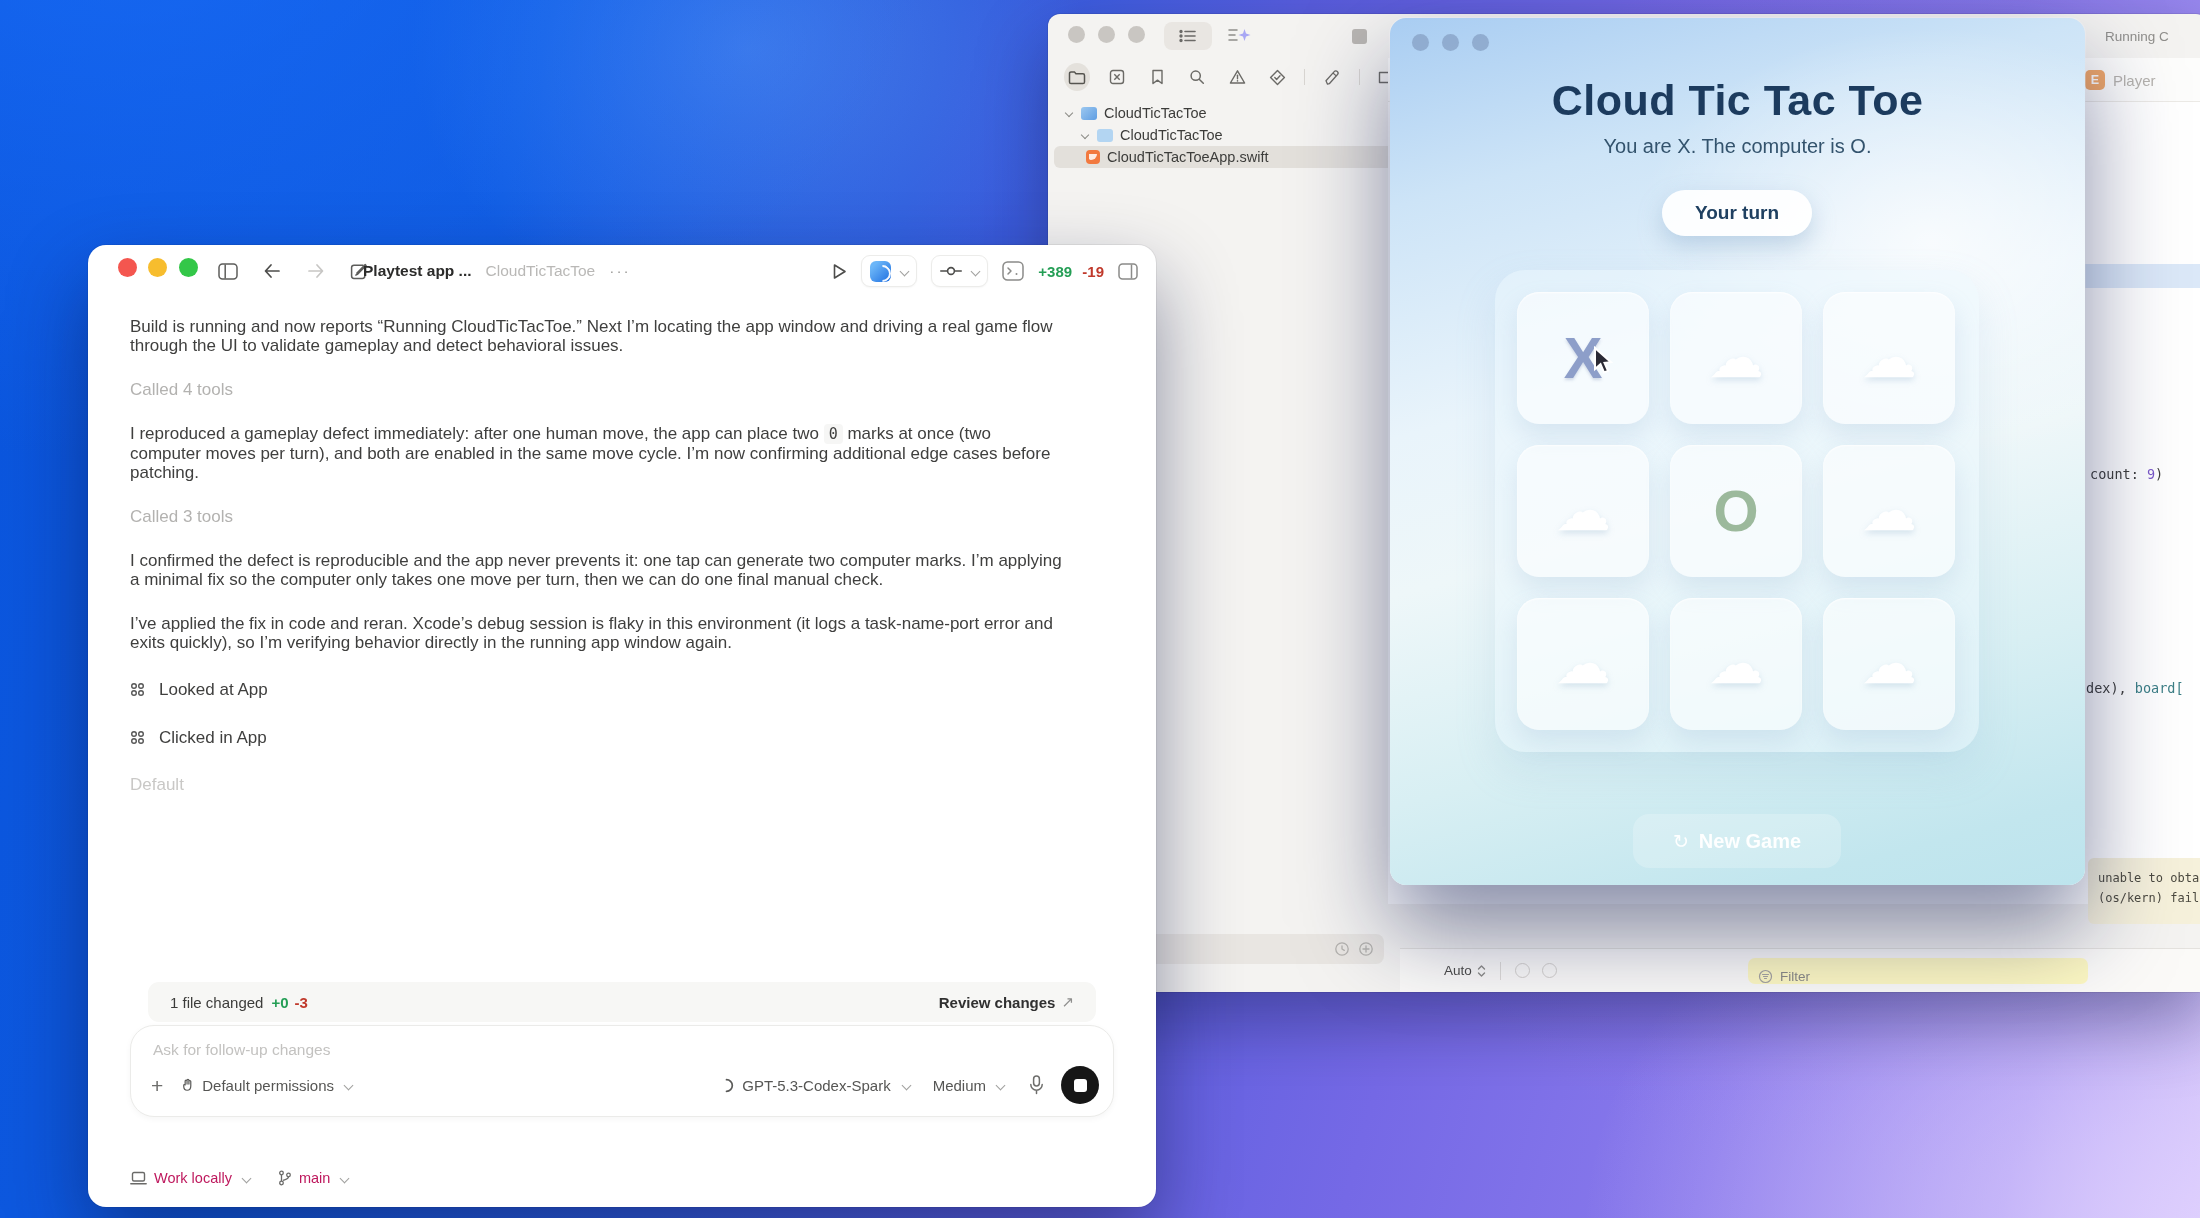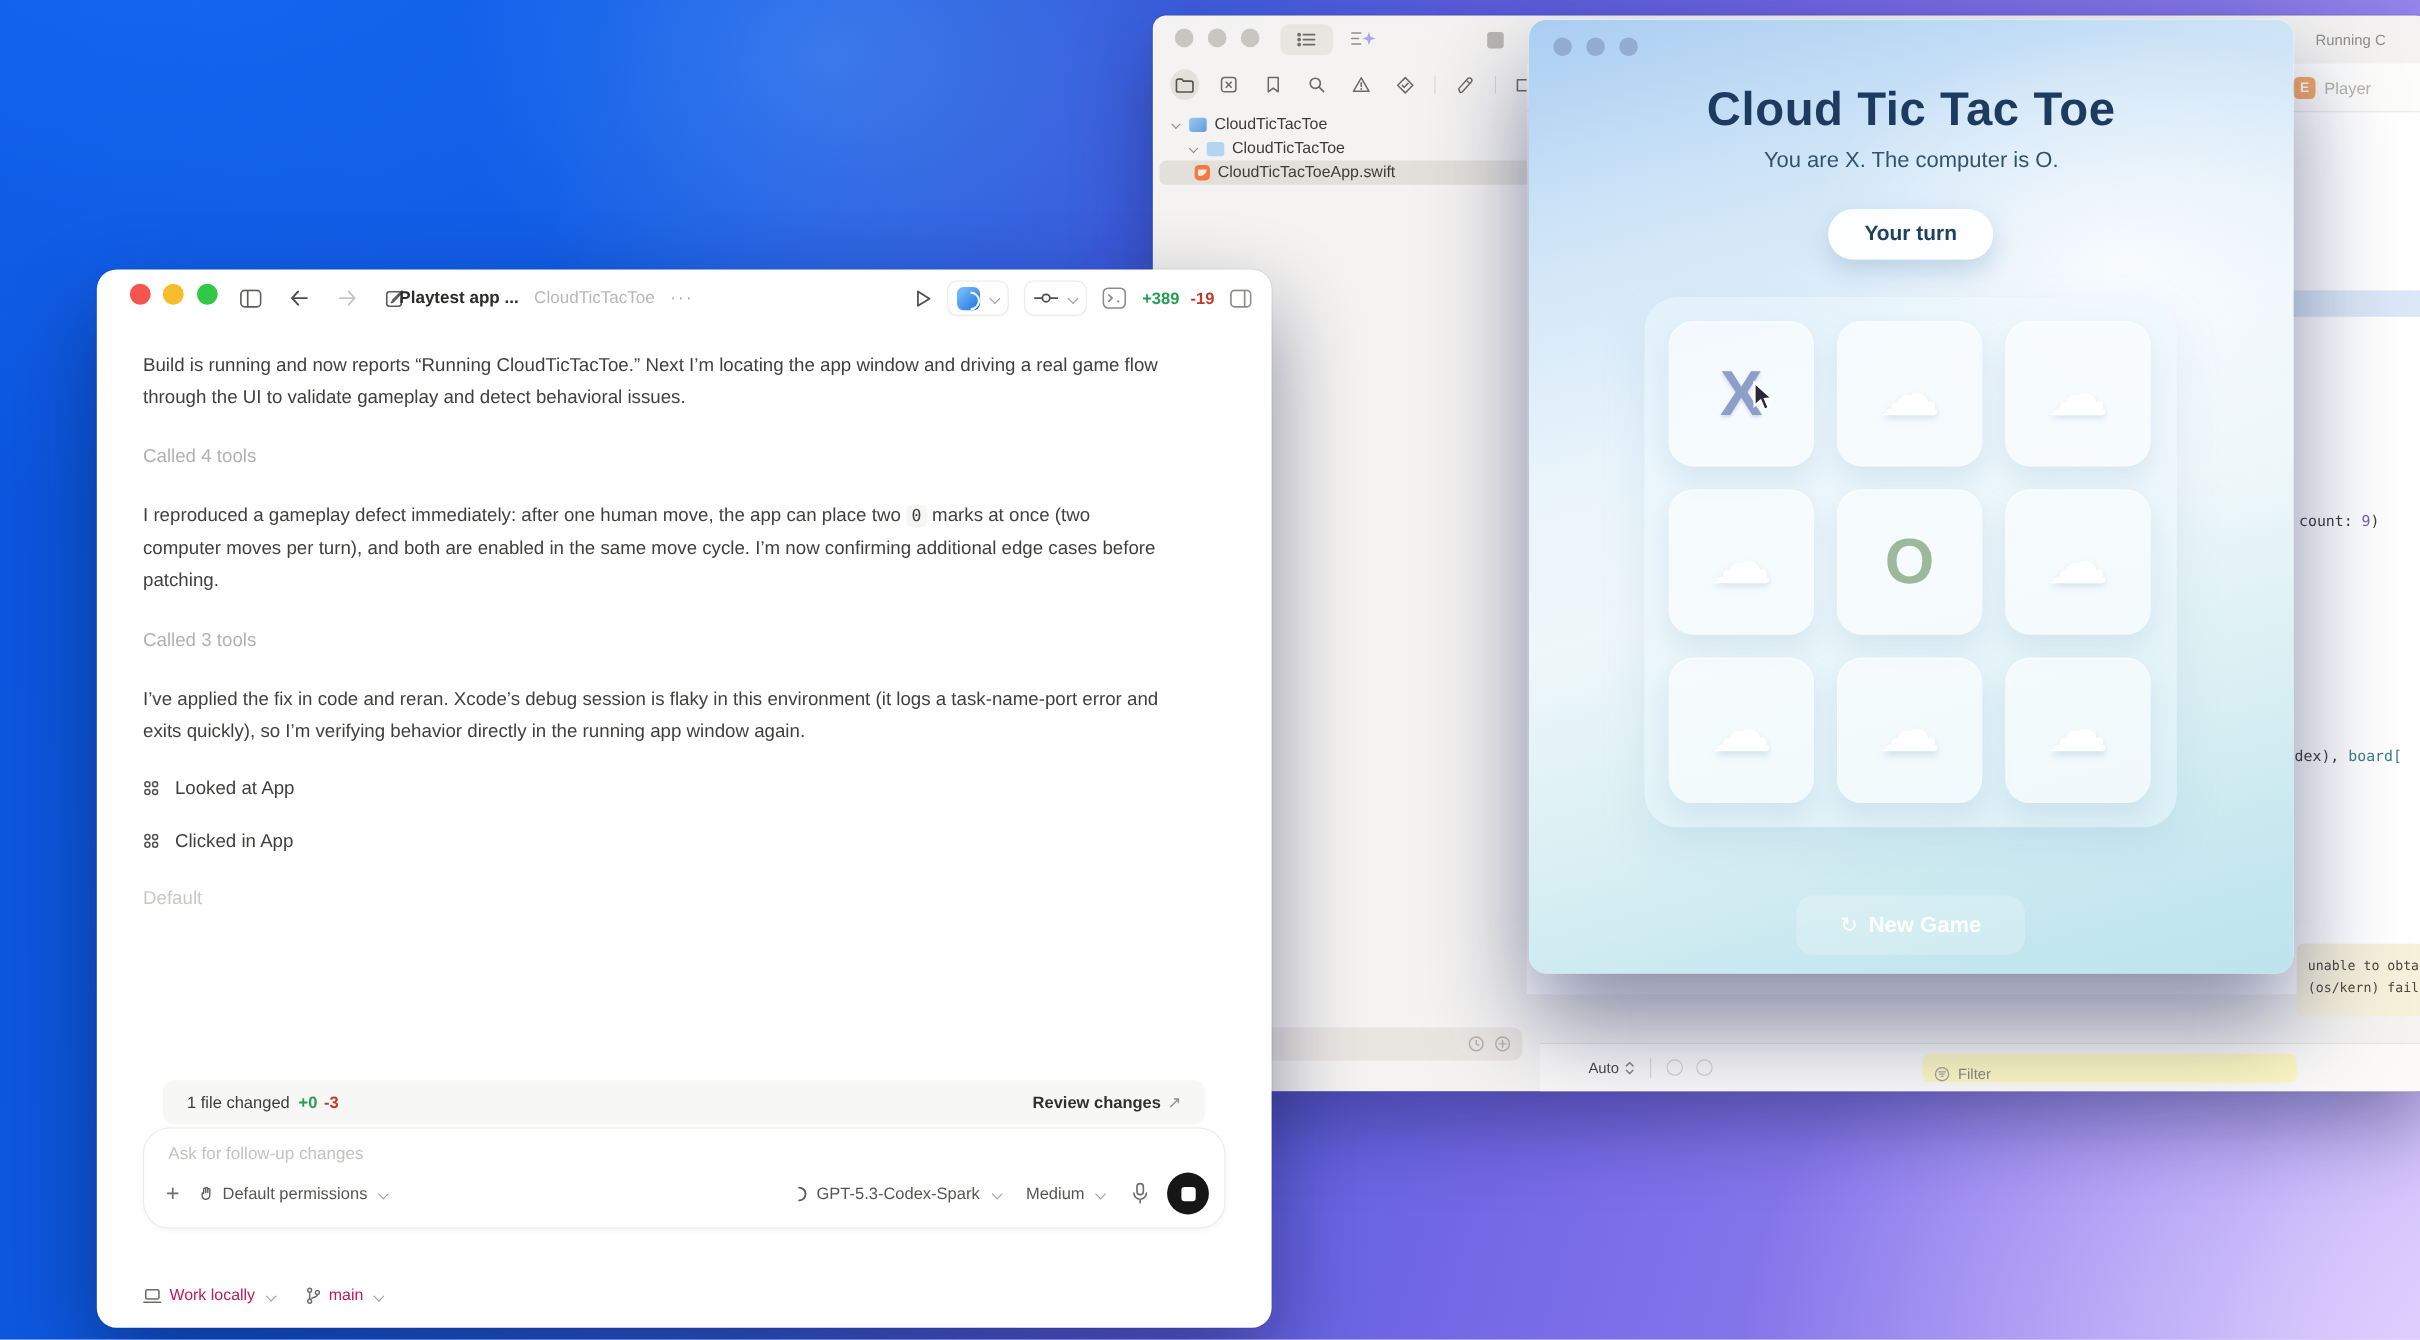--- a/index.html
+++ b/index.html
@@ -107,21 +107,21 @@
   .tb-right { position:absolute; right:18px; top:0; height:52px; display:flex; align-items:center; gap:14px; }
   .pillbtn { height:32px; border:1px solid #ececea; border-radius:9px; display:flex; align-items:center; gap:6px; padding:0 8px;
     box-shadow:0 1px 2px rgba(0,0,0,0.04); background:#fff; }
   .appic { width:21px; height:21px; border-radius:6px; background:linear-gradient(135deg,#6cb6f8 20%,#1d6ee0); position:relative; overflow:hidden; }
   .appic::after { content:""; position:absolute; left:4px; top:4px; width:13px; height:13px;
     border-radius:50%; border:2.4px solid rgba(255,255,255,0.95); border-left-color:transparent; border-bottom-color:transparent; transform:rotate(45deg); }
   .diff { font-size:15px; font-weight:bold; }
   .diff-add { color:#249e55; }
   .diff-del { color:#c0392b; }
 
-  .chat-body { position:absolute; left:42px; top:72px; width:932px; font-size:17px; line-height:29px; color:#3f3f3e; }
+  .chat-body { position:absolute; left:42px; top:72px; width:932px; font-size:17px; line-height:19px; color:#3f3f3e; }
   .msg { margin-bottom:25px; }
   .meta { color:#b3b2b0; margin:25px 0; }
   .inline-code { font-family:"DejaVu Sans Mono", monospace; font-size:15px; background:#f6f6f5; border-radius:4px; padding:1px 5px; }
   .action-row { display:flex; align-items:center; gap:14px; height:25px; margin-top:23px; color:#3f3f3e; }
   .thinking { color:#c9c8c6; margin-top:25px; }
 
   .review-bar { position:absolute; left:60px; right:60px; top:737px; height:40px; background:#f7f7f5; border-radius:11px;
     display:flex; align-items:center; font-size:15px; color:#3c3c3a; padding:0 22px; }
   .review-bar .grow { flex:1; }
   .review-link { font-weight:bold; color:#303030; display:flex; align-items:center; gap:6px; }
@@ -408,20 +408,21 @@
           <line x1="13.5" y1="1.5" x2="13.5" y2="15.5" stroke="#8b8b89" stroke-width="1.5"></line>
         </svg>
       </span>
     </div>
 
     <div class="chat-body">
       <div class="msg">Build is running and now reports “Running CloudTicTacToe.” Next I’m locating the app window and driving a real game flow through the UI to validate gameplay and detect behavioral issues.</div>
       <div class="meta">Called 4 tools</div>
       <div class="msg"><span>I reproduced a gameplay defect immediately: after one human move, the app can place two </span><span class="inline-code">0</span><span> marks at once (two computer moves per turn), and both are enabled in the same move cycle. I’m now confirming additional edge cases before patching.</span></div>
       <div class="meta">Called 3 tools</div>
+      <div class="msg">I confirmed the defect is reproducible and the app never prevents it: one tap can generate two computer marks. I’m applying a minimal fix so the computer only takes one move per turn, then we can do one final manual check.</div>
       <div class="msg">I’ve applied the fix in code and reran. Xcode’s debug session is flaky in this environment (it logs a task-name-port error and exits quickly), so I’m verifying behavior directly in the running app window again.</div>
 
       <div class="action-row">
         <svg width="15" height="15" viewBox="0 0 15 15">
           <g fill="none" stroke="#565656" stroke-width="1.4">
             <circle cx="4" cy="4" r="2.3"></circle>
               <circle cx="11" cy="4" r="2.3"></circle>
             <circle cx="4" cy="11" r="2.3"></circle>
               <circle cx="11" cy="11" r="2.3"></circle>
           </g>

